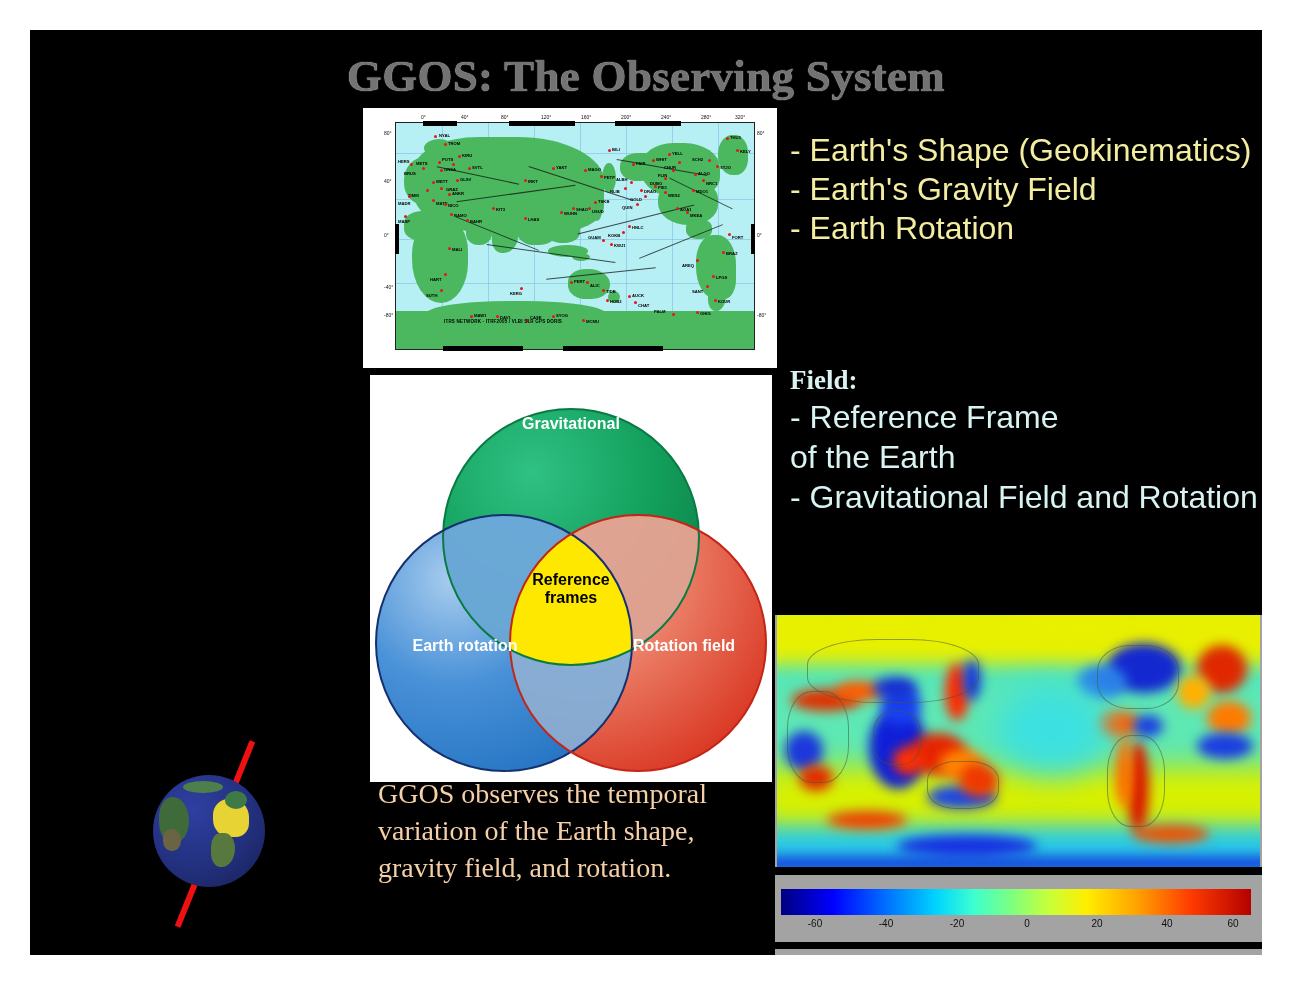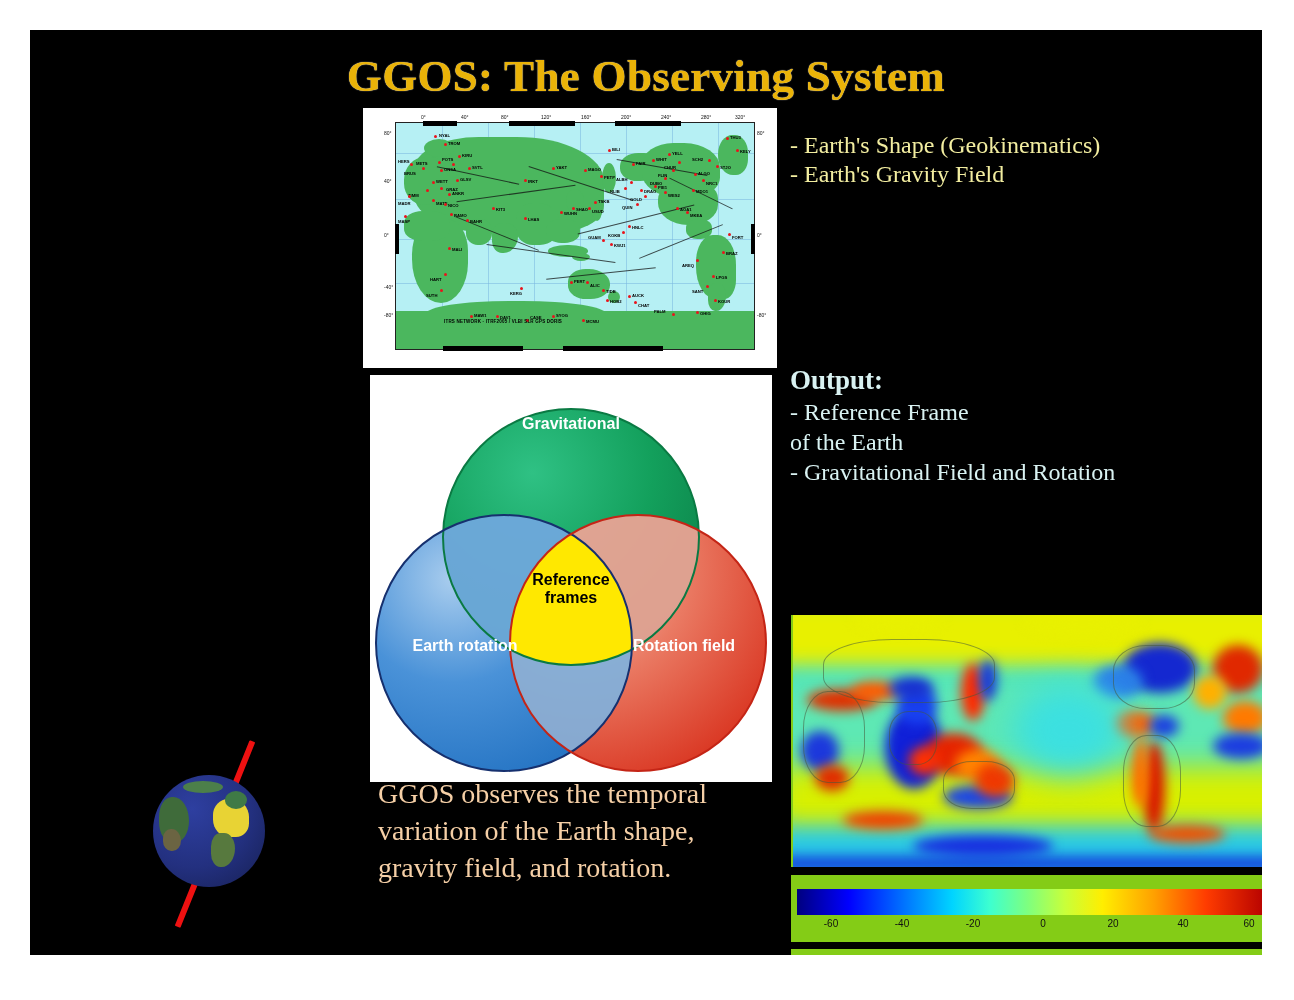--- a/index.html
+++ b/index.html
@@ -6,21 +6,21 @@
   body{width:1294px;height:1000px;font-family:"Liberation Serif",serif;overflow:hidden;}
 
   #slide{
     position:absolute; left:30px; top:30px; width:1232px; height:925px;
     background:#000000; overflow:hidden;
   }
 
   
   #title{
     position:absolute; left:0; top:20px; width:100%;
-    text-align:center; color:#eab308;
+    text-align:center; color:#737373;
     font-family:"Liberation Serif",serif; font-weight:bold; font-size:45px;
     letter-spacing:0.3px; text-shadow:0 0 1px #fff;
   }
 
   
   .panel{position:absolute;background:#ffffff;overflow:hidden;}
 
   #map-panel{left:333px;top:78px;width:414px;height:260px;}
   #venn-panel{left:340px;top:345px;width:402px;height:407px;}
 
@@ -47,21 +47,21 @@
               font-family:"Liberation Sans",sans-serif;font-weight:bold;
               font-size:16px;text-align:center;line-height:1.15;}
   #venn-center-label{position:absolute;color:#000000;
               font-family:"Liberation Sans",sans-serif;font-weight:bold;
               font-size:16px;text-align:center;line-height:1.15;}
 
   
   .textblock{position:absolute;}
   .tb-head{font-family:"Liberation Serif",serif;font-weight:bold;font-size:27px;
            margin:0 0 3px 0;}
-  .tb-item{font-family:Liberation Serif, serif;font-size:24px;margin:2px 0;
+  .tb-item{font-family:Liberation Sans, sans-serif;font-size:32px;margin:2px 0;
            white-space:nowrap;}
   #pillars{left:760px;top:100px;width:470px;color:#f2eda0;}
   #output{left:760px;top:335px;width:472px;color:#d9f2f2;}
   #output .tb-item{margin:3px 0;}
 
   
   #caption{position:absolute;left:348px;top:745px;width:360px;
            color:#f5cfa6;font-family:"Liberation Serif",serif;font-size:28px;
            line-height:1.33;}
 
@@ -70,22 +70,22 @@
   #globe-axis{position:absolute;left:92px;top:4px;width:6px;height:200px;
               background:#ee1111;transform:rotate(22deg);transform-origin:50% 50%;
               border-radius:1px;}
   #globe{position:absolute;left:33px;top:45px;width:112px;height:112px;border-radius:50%;
          background:
            radial-gradient(circle at 35% 30%, #2e3fa0 0%, #23307f 55%, #161f52 100%);
          overflow:hidden;}
   .cont{position:absolute;border-radius:45% 55% 50% 48%;}
 
   
-  #grav-panel{position:absolute;left:761px;top:585px;width:487px;height:340px;
-              background:#84cc16;overflow:hidden;text-align:center;}
+  #grav-panel{position:absolute;left:745px;top:585px;width:487px;height:340px;
+              background:#a3a3a3;overflow:hidden;text-align:center;}
   #grav-map{position:absolute;left:2px;top:0px;width:483px;height:252px;
             background:#3de0c8;overflow:hidden;}
   .gblob{position:absolute;border-radius:50%;filter:blur(6px);}
   #grav-bottom-black{position:absolute;left:0;top:252px;width:487px;height:8px;background:#000;}
   #cbar{position:absolute;left:6px;top:274px;width:470px;height:26px;
         background:linear-gradient(to right,
           #00007f 0%, #0000ff 11%, #007fff 24%, #00d4ff 33%,
           #3dffd0 41%, #7dff80 49%, #c8ff3a 57%, #ffee00 65%,
           #ffa000 76%, #ff3c00 87%, #b40000 100%);}
   .ctick{position:absolute;top:303px;color:#111;
@@ -419,24 +419,25 @@
       <div class="venn-label" style="left:121px;top:40px;width:160px;">Gravitational</div>
       <div class="venn-label" style="left:36px;top:262px;width:118px;">Earth rotation</div>
       <div class="venn-label" style="left:262px;top:262px;width:104px;">Rotation field</div>
       <div id="venn-center-label" style="left:142px;top:196px;width:118px;">Reference frames</div>
     </div>
   </div>
 
   <div class="textblock" id="pillars">
     <div class="tb-item">- Earth's Shape (Geokinematics)</div>
     <div class="tb-item">- Earth's Gravity Field</div>
+    <div class="tb-item">- Earth Rotation</div>
   </div>
 
   <div class="textblock" id="output">
-    <div class="tb-head">Output:</div>
+    <div class="tb-head">Field:</div>
     <div class="tb-item">- Reference Frame</div>
     <div class="tb-item">  of the Earth</div>
     <div class="tb-item">- Gravitational Field and Rotation</div>
   </div>
 
   <div id="caption">GGOS observes the temporal variation of the Earth shape, gravity field, and rotation.</div>
 
   <div id="globe-wrap">
     <div id="globe-axis"></div>
     <div id="globe">

